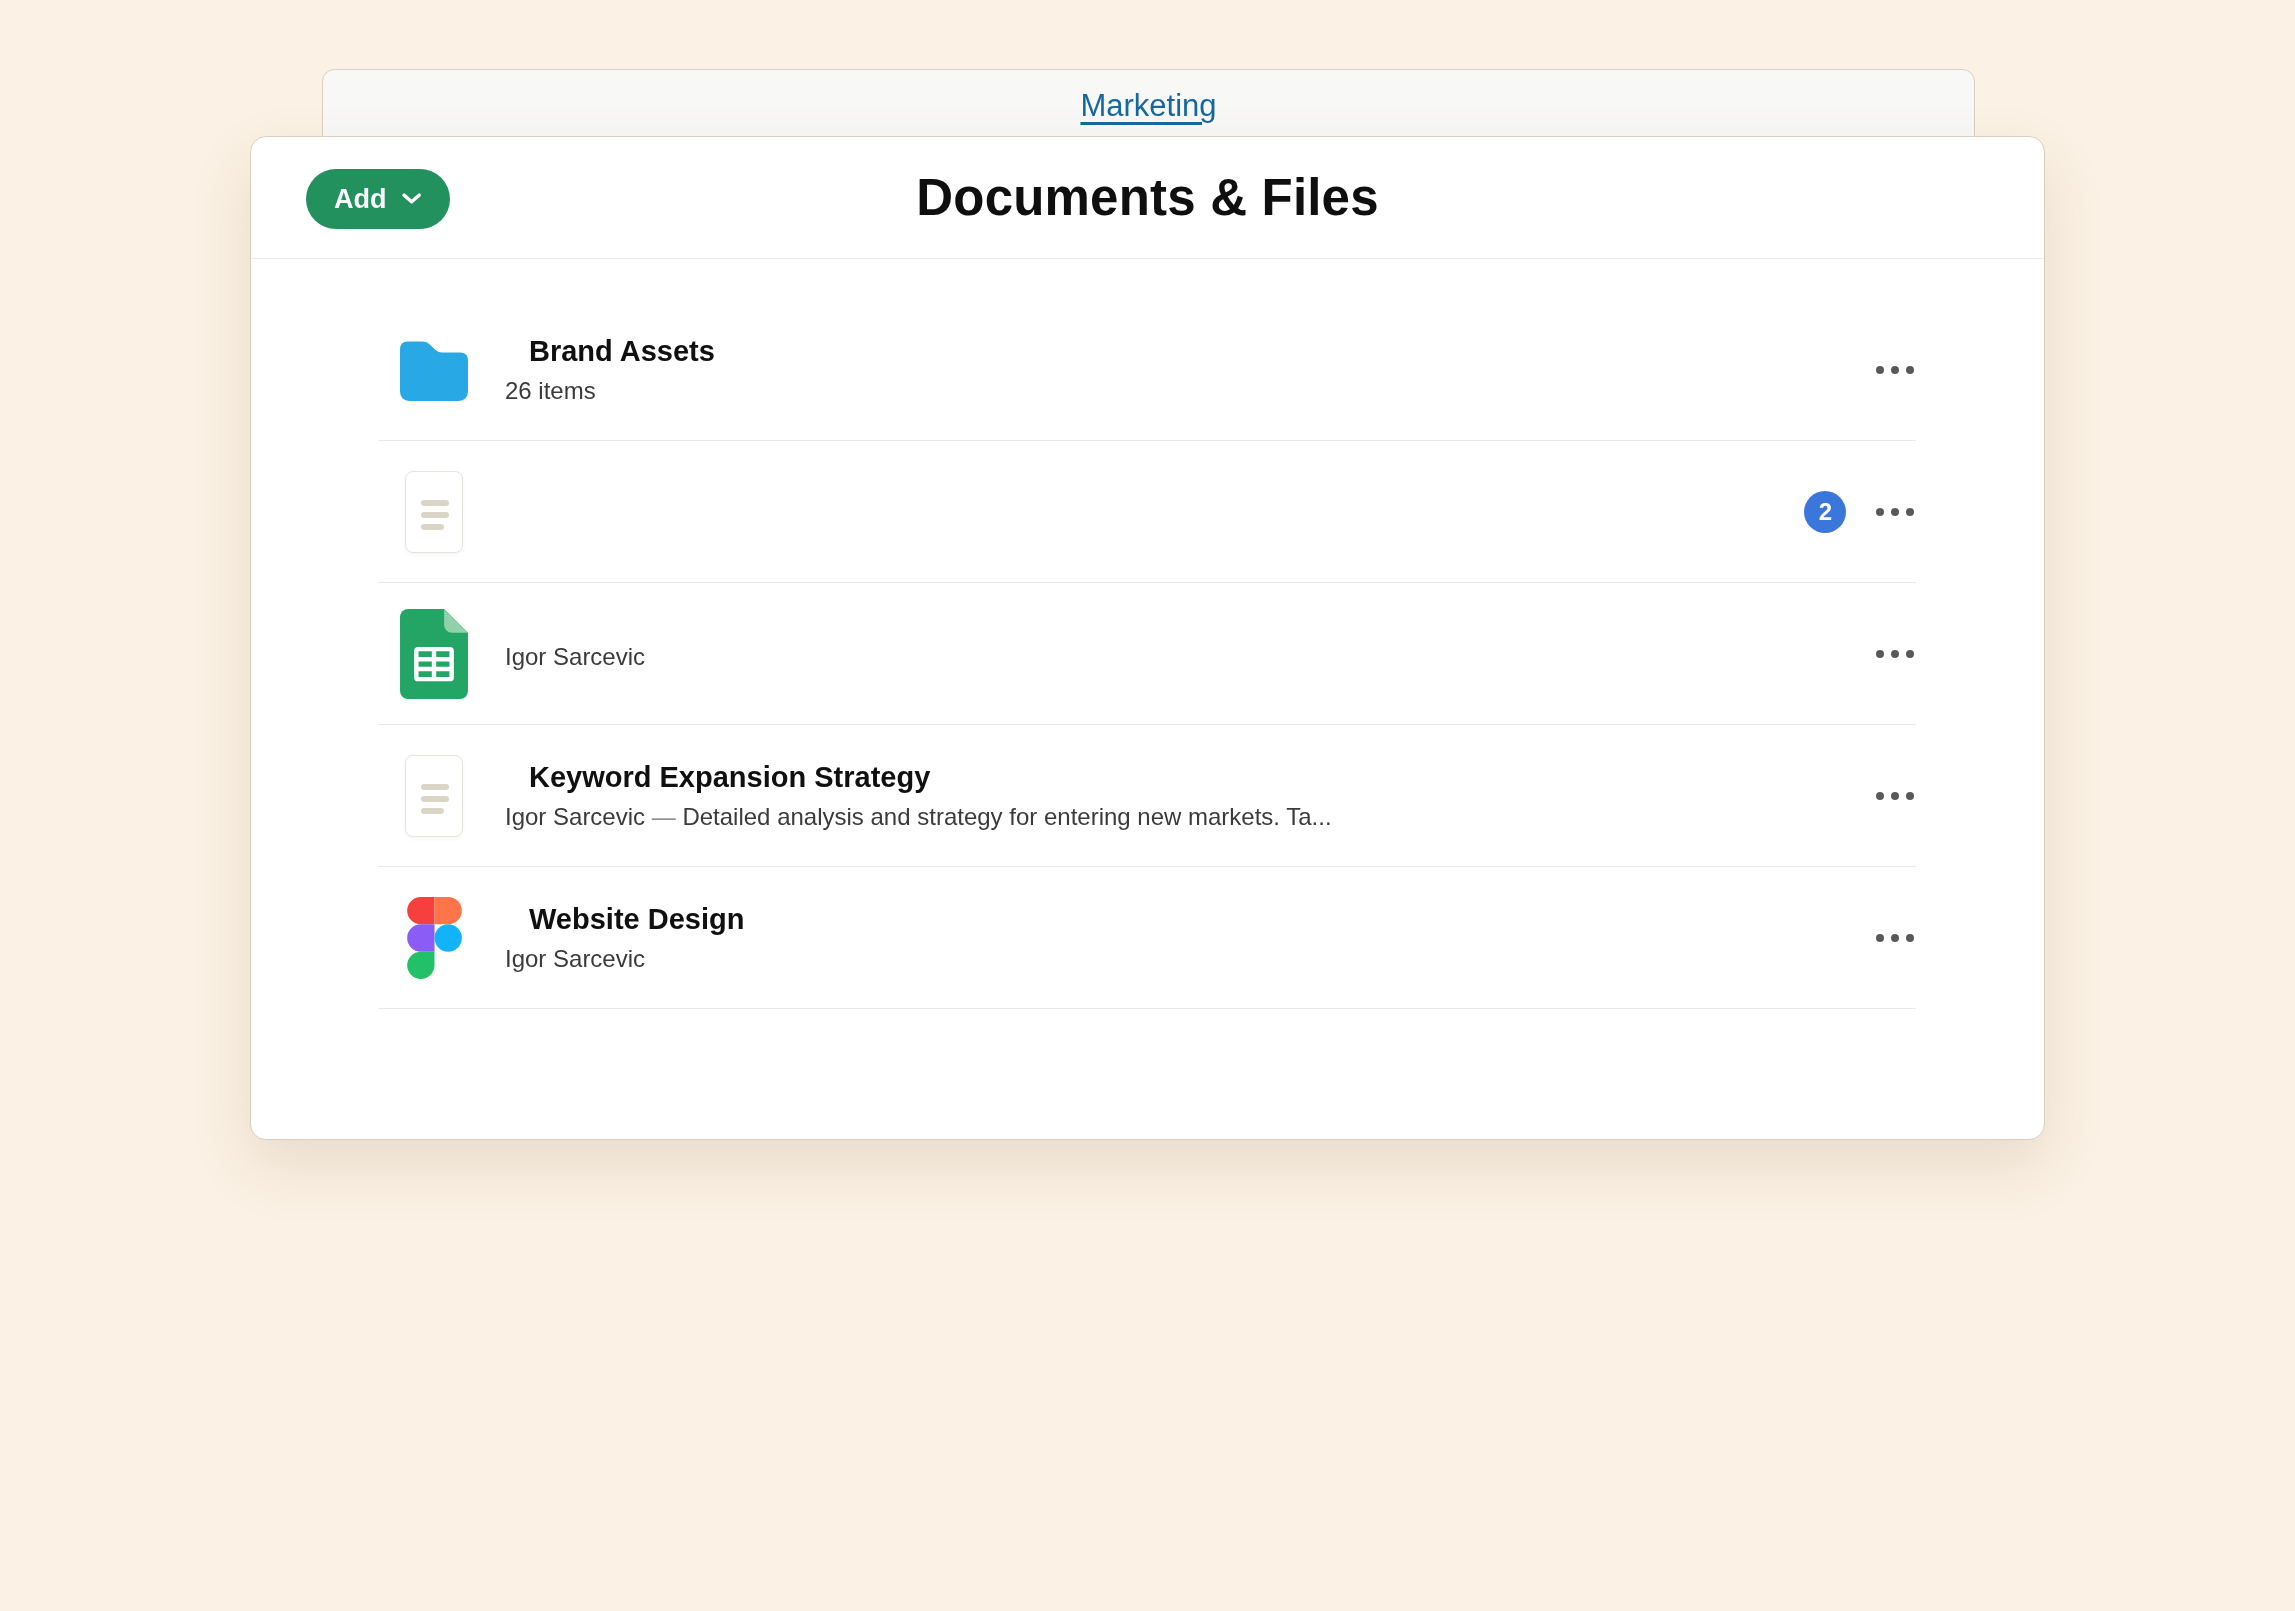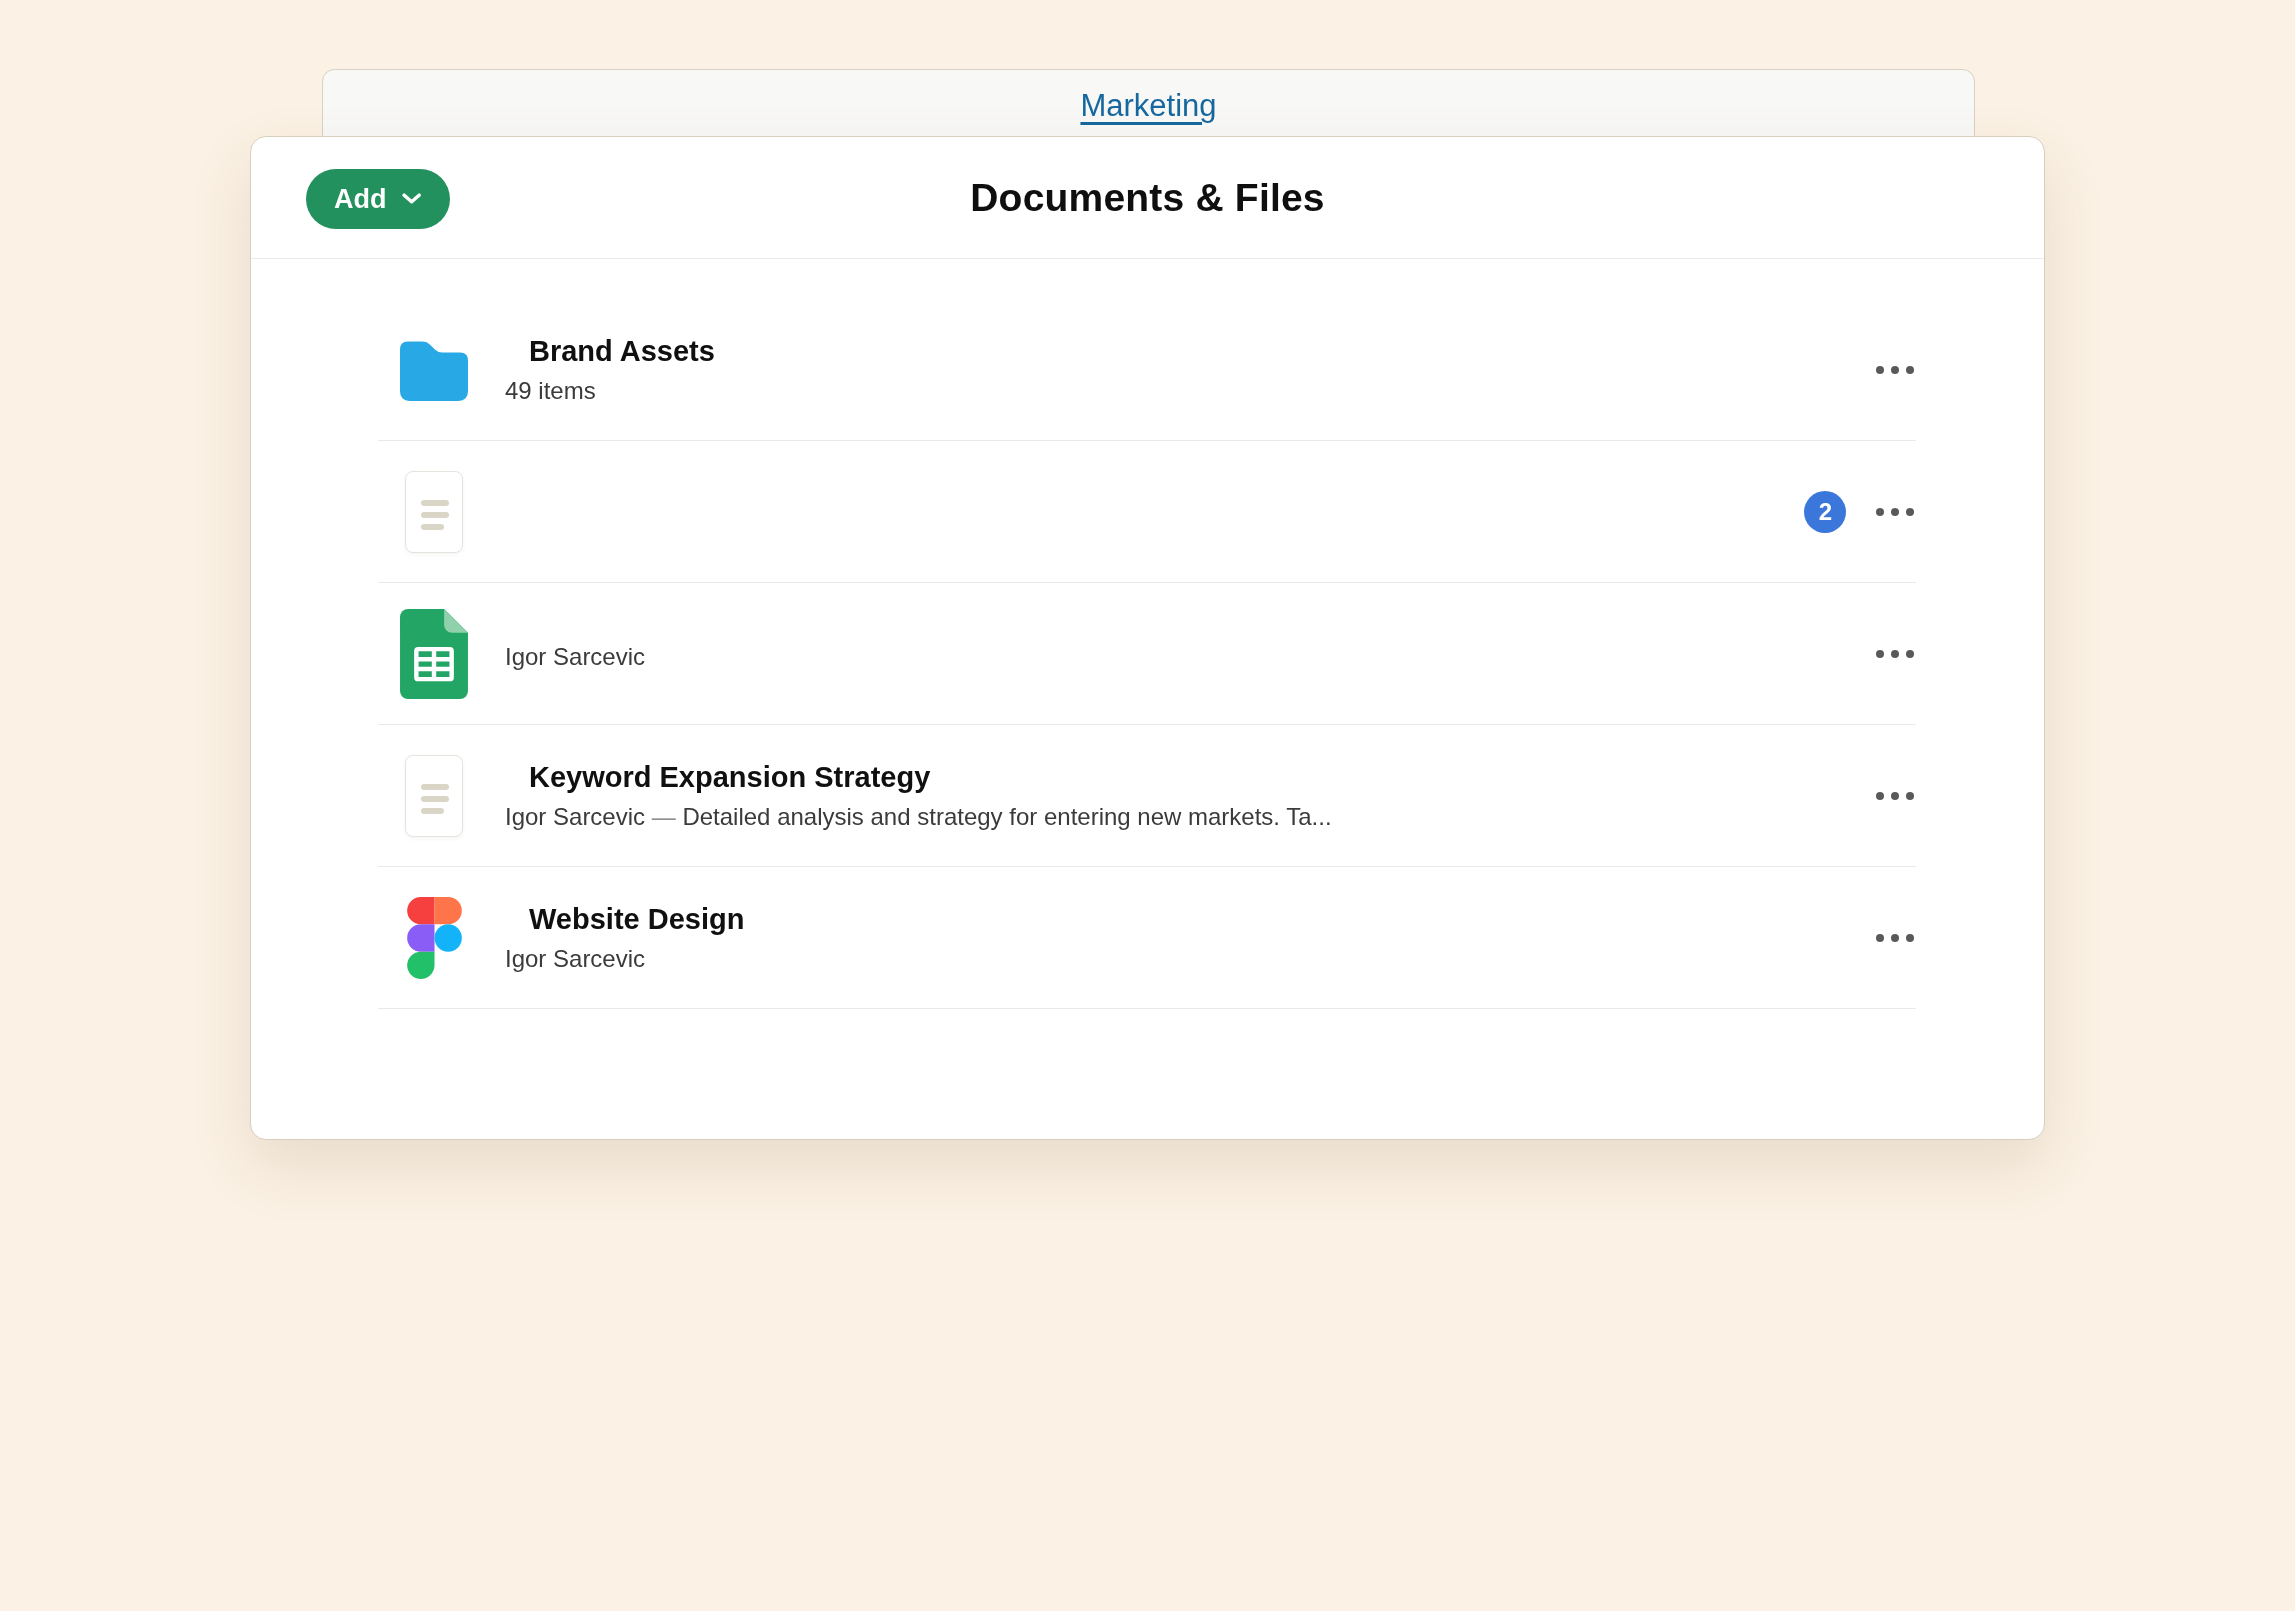--- a/index.html
+++ b/index.html
@@ -50,21 +50,21 @@
     position:absolute; left:55px; top:32px;
     height:60px; padding:0 28px;
     border:none; border-radius:30px;
     background:#22915d; color:#ffffff;
     font-family:"Liberation Sans", sans-serif;
     font-size:27px; font-weight:700;
     display:flex; align-items:center; gap:16px;
     cursor:pointer;
   }
   .panel-title {
-    font-size:39px; font-weight:700; color:#0f0f10;
+    font-size:51px; font-weight:700; color:#0f0f10;
     letter-spacing:0.2px;
   }
 
   .list { padding:40px 128px 0 127px; }
   .row {
     height:142px;
     display:flex; align-items:center;
     border-bottom:1.8px solid #e9e9e7;
     padding-left:21px;
     cursor:pointer;
@@ -128,21 +128,21 @@
 
     <div class="row">
       <div class="row-icon-box">
         <svg width="68" height="63" viewBox="0 0 78 72">
           <path fill="#28a9e6" d="M0,13 Q0,4 9,4 L26,4 Q31,4 34.5,7.5 L40,13 Q43.5,16.5 48.5,16.5 L69,16.5
                    Q78,16.5 78,25.5 L78,61 Q78,72 67,72 L11,72 Q0,72 0,61 Z"></path>
         </svg>
       </div>
       <div class="row-text">
         <div class="row-title">Brand Assets</div>
-        <div class="row-sub">49 items</div>
+        <div class="row-sub">26 items</div>
       </div>
       <div class="row-end">
         <button class="dots-btn" aria-label="menu">
           <i></i>
             <i></i>
             <i></i>
         </button>
       </div>
     </div>
 

